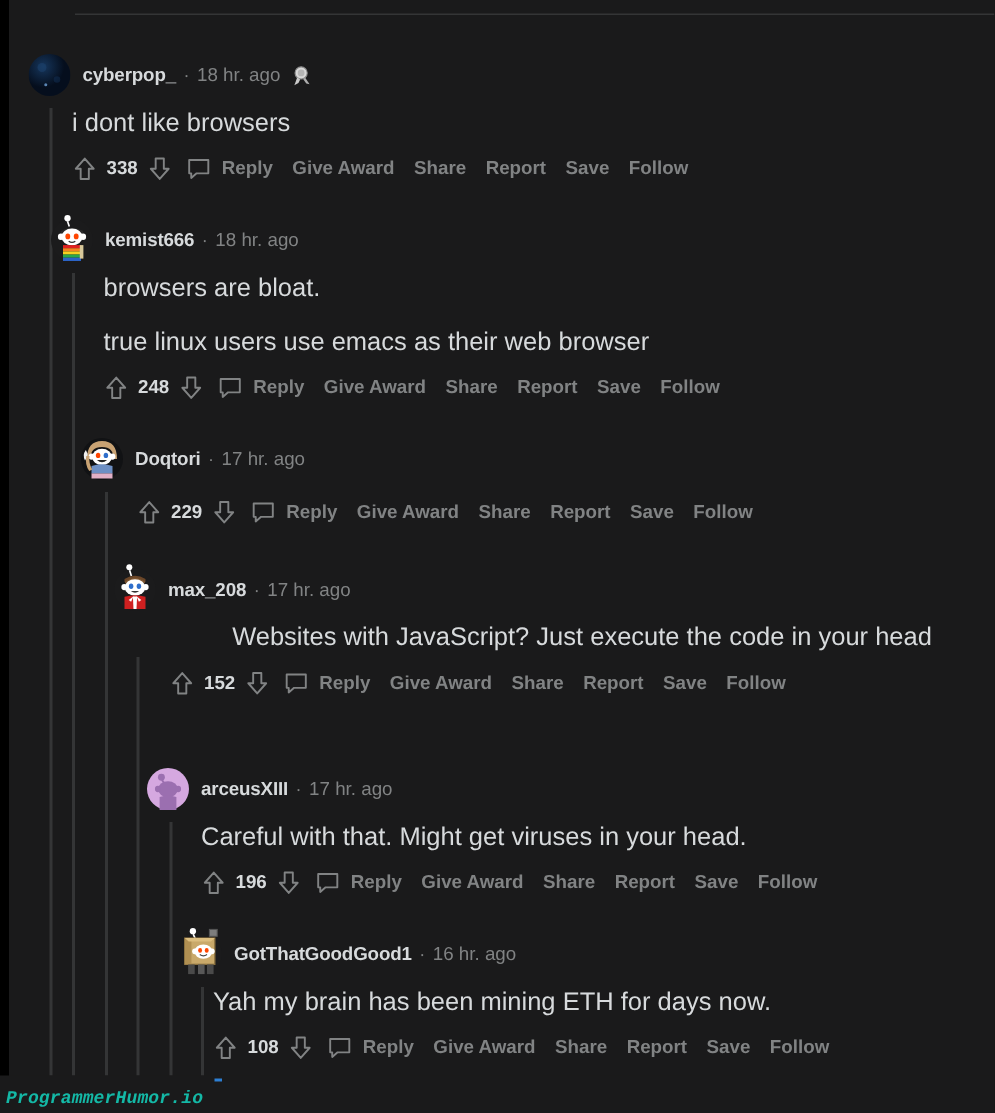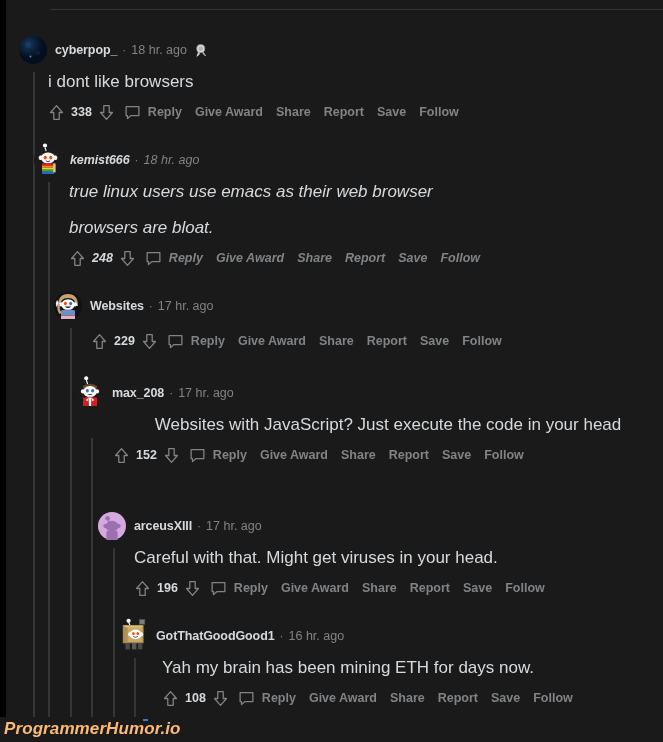--- a/index.html
+++ b/index.html
@@ -115,25 +115,25 @@
     margin-right: 13px;
     white-space: nowrap;
     cursor: pointer;
   }
   .act:first-of-type { margin-left: 0; }
 
   .watermark {
     position: absolute;
     left: 4px;
     bottom: 3px;
-    font-family: Liberation Sans, sans-serif;
+    font-family: Liberation Mono, monospace;
     font-style: italic;
     font-weight: bold;
-    font-size: 17px;
-    color: #fdba74;
+    font-size: 12px;
+    color: #14b8a6;
     letter-spacing: 0.1px;
   }
   .wm-bar {
     position: absolute;
     left: 0; bottom: 0;
     width: 663px; height: 25px;
     background: #1a1a1b;
   }
   .blue-pix {
     position: absolute;
@@ -207,21 +207,21 @@
             </span>
             <span class="act">Reply</span>
             <span class="act">Give Award</span>
             <span class="act">Share</span>
             <span class="act">Report</span>
             <span class="act">Save</span>
             <span class="act">Follow</span>
           </div>
         </div>
       </div>
-      <div class="comment" style="left: 34px; top: 146px; width: 544px; font-style: italic;">
+      <div class="comment" style="left: 34px; top: 146px; width: 544px;">
         <div class="cmt-head">
           <div class="avatar">
             <svg viewBox="0 0 28 28" style="overflow:visible">
               <circle cx="14" cy="14" r="14" fill="#1b1b1c"></circle>
               <circle cx="11" cy="-0.5" r="2.1" fill="#ffffff"></circle>
               <path d="M11 1.5 L12.2 5" stroke="#ffffff" stroke-width="1.1"></path>
               <path d="M6.5 8 q7.5 -4 15 0 l0 2 l-15 0 z" fill="#2b2b2b"></path>
               <ellipse cx="14" cy="12" rx="7" ry="5.6" fill="#ffffff"></ellipse>
               <ellipse cx="6.6" cy="11.8" rx="2" ry="2.2" fill="#ffffff"></ellipse>
               <ellipse cx="21.4" cy="11.8" rx="2" ry="2.2" fill="#ffffff"></ellipse>
@@ -234,22 +234,22 @@
               <rect x="8" y="23.7" width="12" height="2.1" fill="#2aa84a"></rect>
               <rect x="8" y="25.8" width="12" height="2.2" fill="#2b63c6"></rect>
               <rect x="19.2" y="17.4" width="2.4" height="9" fill="#d7c89a"></rect>
             </svg>
           </div>
           <span class="uname">kemist666</span>
           <span class="sep-dot">·</span>
           <span class="ago">18 hr. ago</span>
         </div>
         <div class="cmt-body" style="margin-left: 35px;">
+          <div class="ptext">browsers are bloat.</div>
           <div class="ptext">true linux users use emacs as their web browser</div>
-          <div class="ptext">browsers are bloat.</div>
           <div class="actions">
             <span class="vote-ico">
               <svg viewBox="0 0 20 20">
                 <path d="M10 2 L17 10 L13.2 10 L13.2 18 L6.8 18 L6.8 10 L3 10 Z" fill="none" stroke="#818384" stroke-width="1.5" stroke-linejoin="round"></path>
               </svg>
             </span>
             <span class="score">248</span>
             <span class="vote-ico">
               <svg viewBox="0 0 20 20">
                 <path d="M10 18 L3 10 L6.8 10 L6.8 2 L13.2 2 L13.2 10 L17 10 Z" fill="none" stroke="#818384" stroke-width="1.5" stroke-linejoin="round"></path>
@@ -280,21 +280,21 @@
               <ellipse cx="7" cy="12.4" rx="1.9" ry="2.1" fill="#ffffff"></ellipse>
               <ellipse cx="21" cy="12.4" rx="1.9" ry="2.1" fill="#ffffff"></ellipse>
               <ellipse cx="11.4" cy="11.6" rx="1.5" ry="1.8" fill="#ff4500"></ellipse>
               <ellipse cx="16.6" cy="11.6" rx="1.5" ry="1.8" fill="#2f6ecb"></ellipse>
               <path d="M10.6 14.6 q3.4 3 6.8 0 z" fill="#222"></path>
               <path d="M7 18.6 q7 -2.2 14 0 l0 5 l-14 0 z" fill="#6d8fc4"></path>
               <path d="M7 23.6 l14 0 l0 3.4 l-14 0 z" fill="#e2b0c6"></path>
               <path d="M3.5 12 q-1 6 2 10 l2 -1 q-2.5 -4 -1.8 -9 z" fill="#c8a273"></path>
             </svg>
           </div>
-          <span class="uname">Websites</span>
+          <span class="uname">Doqtori</span>
           <span class="sep-dot">·</span>
           <span class="ago">17 hr. ago</span>
         </div>
         <div class="cmt-body" style="margin-left: 37px;">
           <div class="actions">
             <span class="vote-ico">
               <svg viewBox="0 0 20 20">
                 <path d="M10 2 L17 10 L13.2 10 L13.2 18 L6.8 18 L6.8 10 L3 10 Z" fill="none" stroke="#818384" stroke-width="1.5" stroke-linejoin="round"></path>
               </svg>
             </span>
@@ -435,21 +435,21 @@
               <path d="M13.2 14.4 q2.4 1.8 4.8 0" stroke="#444" stroke-width="0.8" fill="none"></path>
               <rect x="5.4" y="21" width="4.4" height="6.4" fill="#4a4a4a"></rect>
               <rect x="12" y="21" width="4.4" height="6.4" fill="#585858"></rect>
               <rect x="18" y="21" width="4.4" height="6.4" fill="#4a4a4a"></rect>
             </svg>
           </div>
           <span class="uname">GotThatGoodGood1</span>
           <span class="sep-dot">·</span>
           <span class="ago">16 hr. ago</span>
         </div>
-        <div class="cmt-body" style="margin-left: 42px;">
+        <div class="cmt-body" style="margin-left: 22px;">
           <div class="ptext">Yah my brain has been mining ETH for days now.</div>
           <div class="actions">
             <span class="vote-ico">
               <svg viewBox="0 0 20 20">
                 <path d="M10 2 L17 10 L13.2 10 L13.2 18 L6.8 18 L6.8 10 L3 10 Z" fill="none" stroke="#818384" stroke-width="1.5" stroke-linejoin="round"></path>
               </svg>
             </span>
             <span class="score">108</span>
             <span class="vote-ico">
               <svg viewBox="0 0 20 20">

